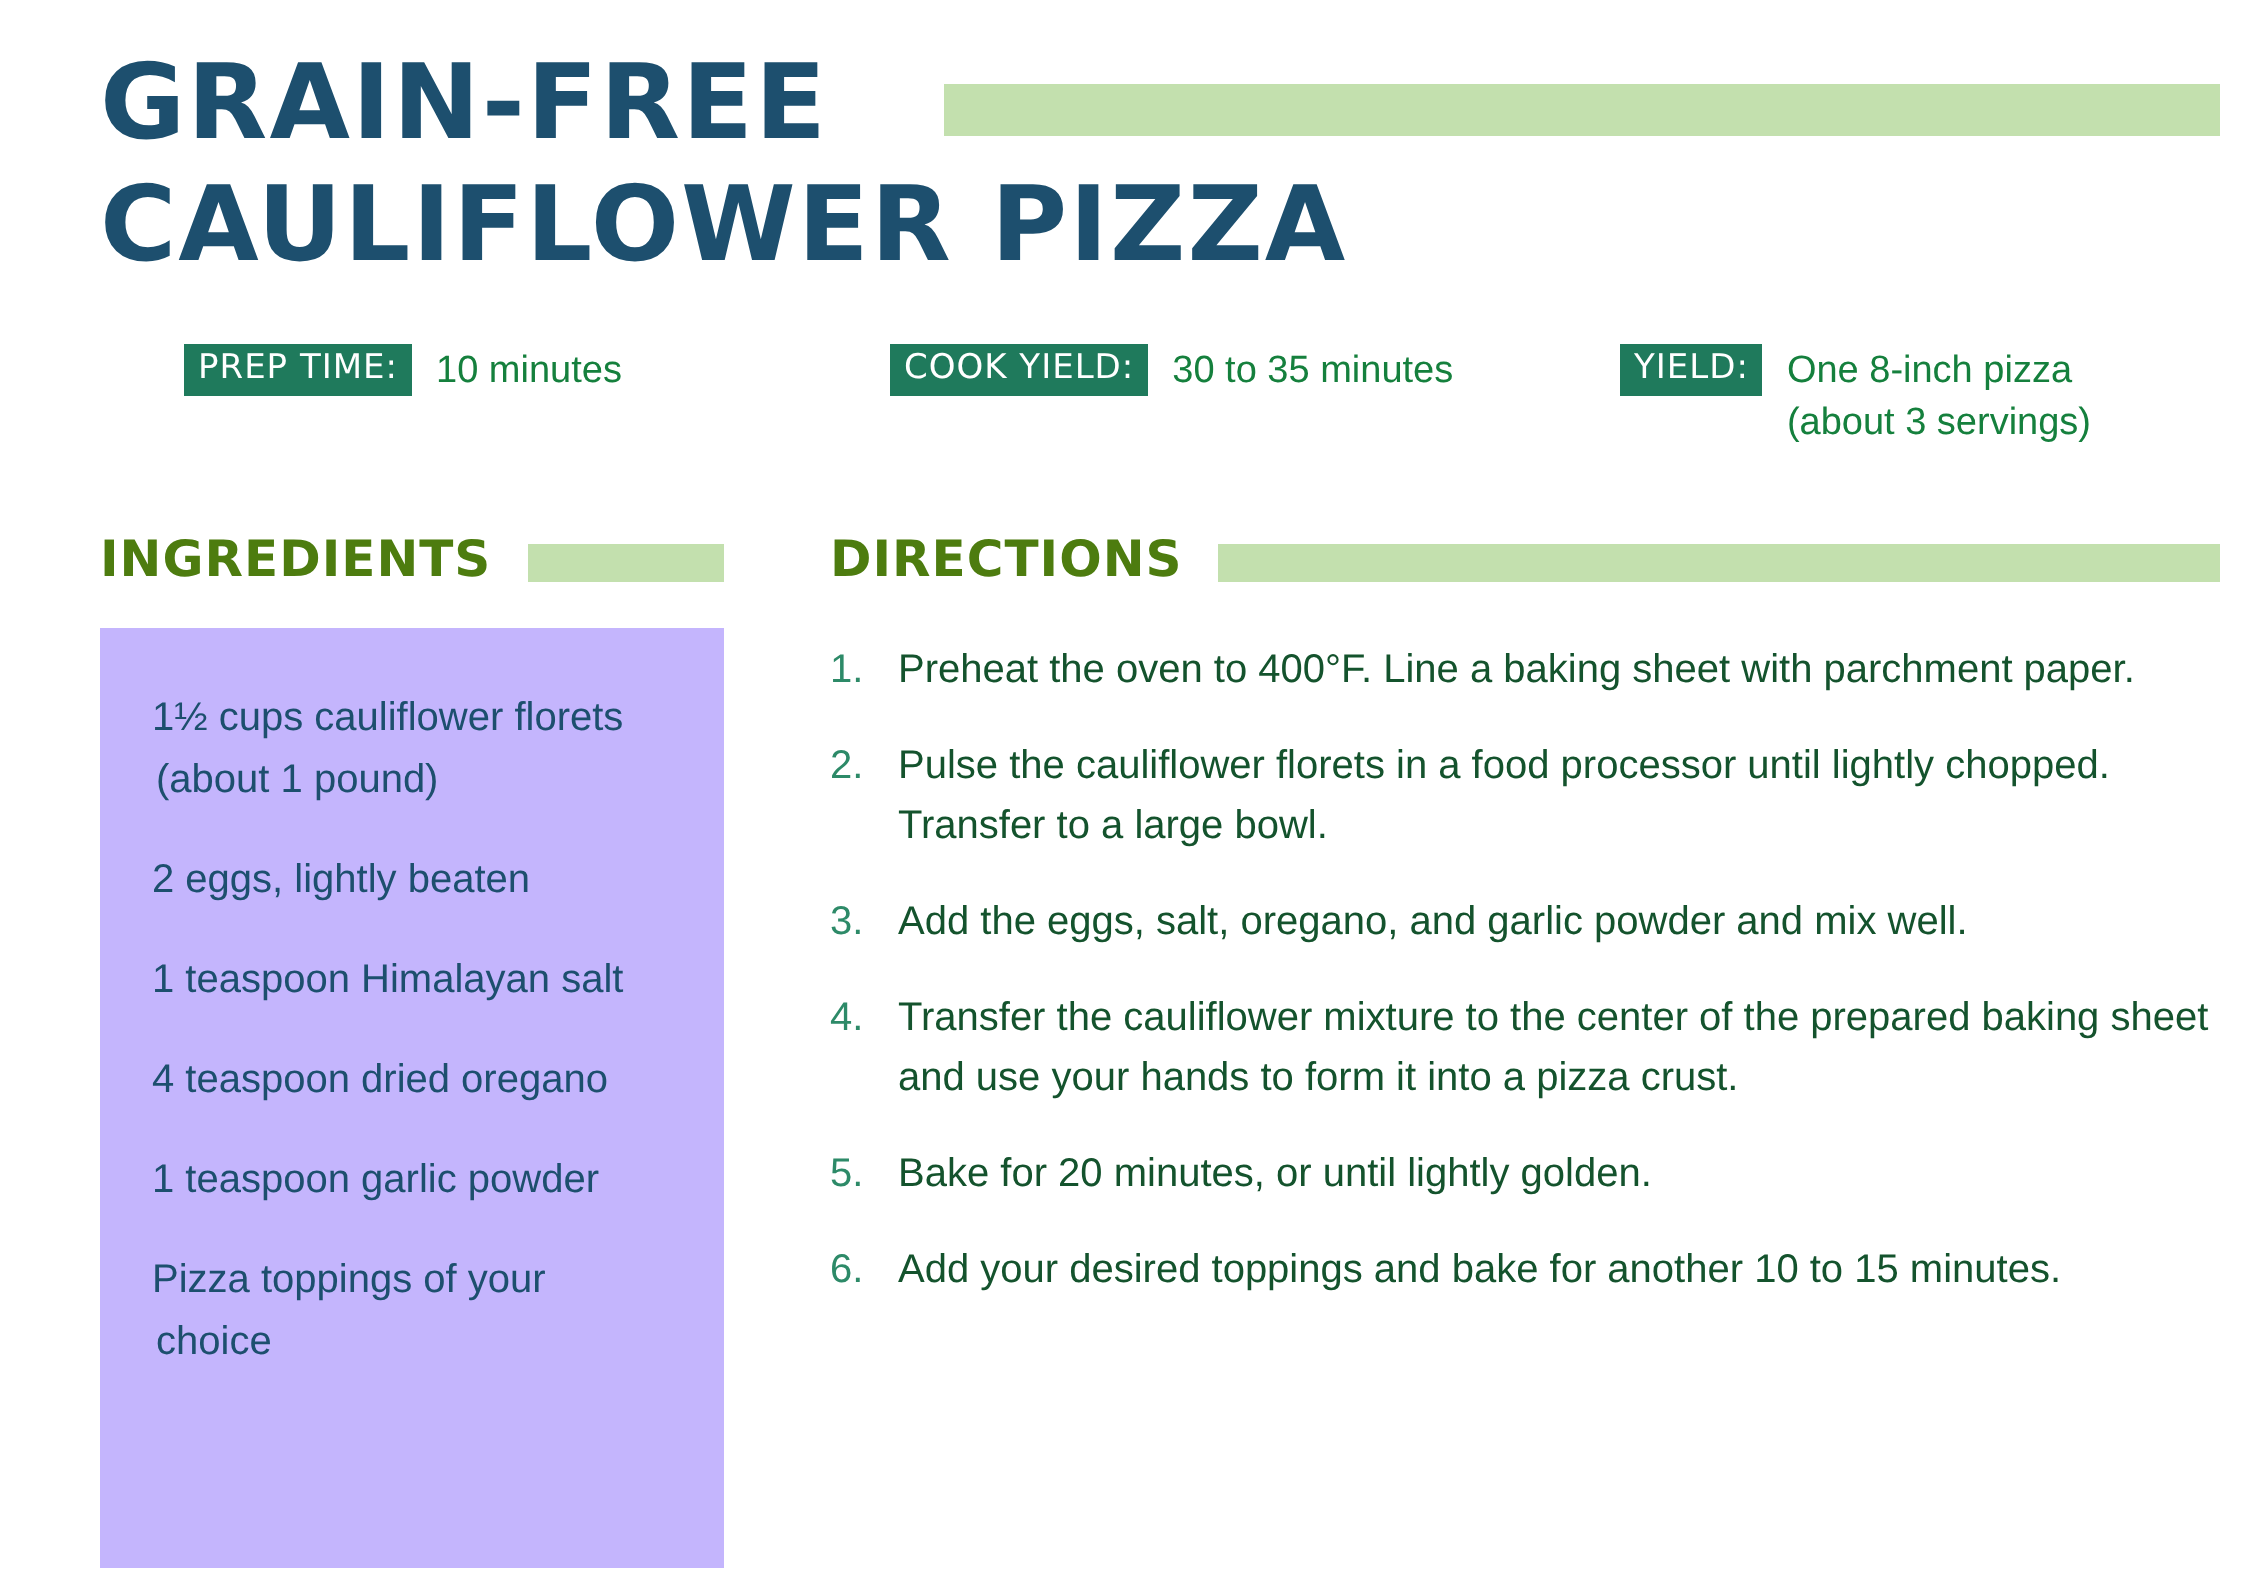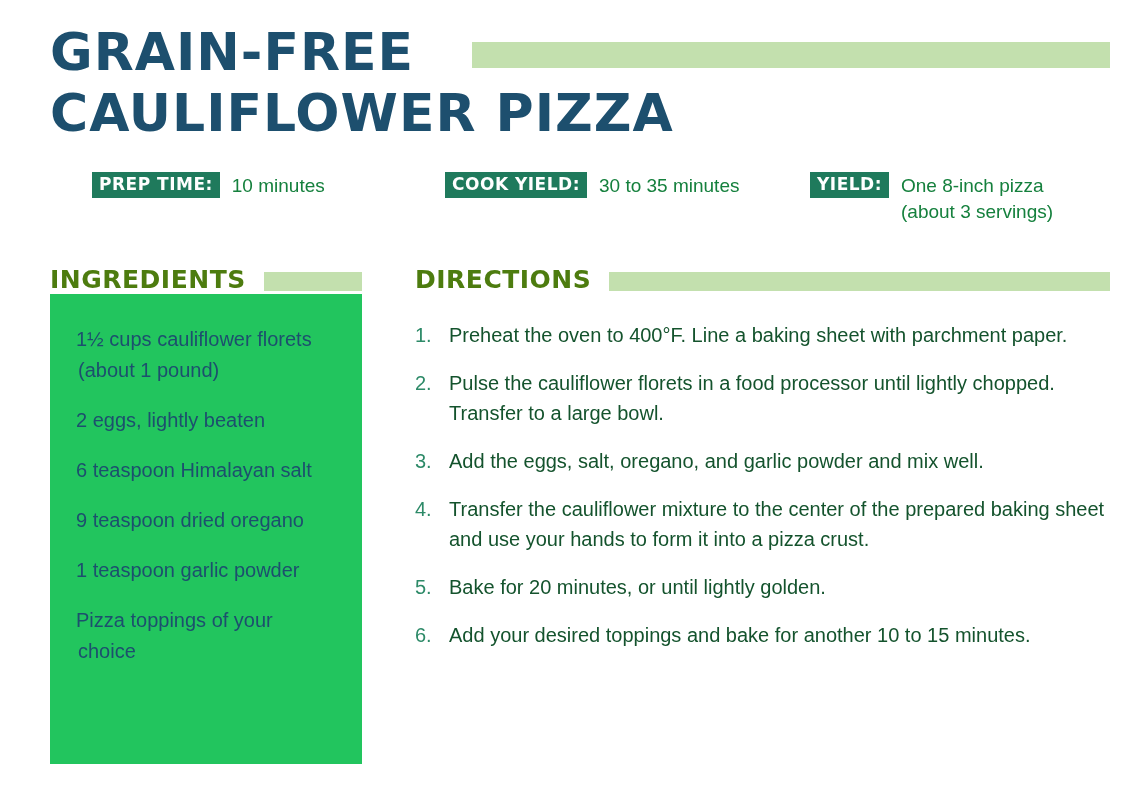--- a/index.html
+++ b/index.html
@@ -63,21 +63,21 @@
     align-items: flex-start;
   }
   .meta-item.prep  { left: 42px;  top: 0; }
   .meta-item.cook  { left: 395px; top: 0; }
   .meta-item.yield { left: 760px; top: 0; }
 
   .meta-label {
     background: #1f7a5c;
     color: #ffffff;
     font-family: "DejaVu Sans", sans-serif;
-    font-weight: bold;
+    font-weight: normal;
     font-size: 17px;
     letter-spacing: 0.5px;
     padding: 2px 7px 3px 7px;
     white-space: nowrap;
     line-height: 1.25;
   }
   .meta-value {
     color: #15803d;
     font-size: 19px;
     margin-left: 12px;
@@ -108,21 +108,22 @@
   }
 
   
   .ingredients-col {
     position: absolute;
     left: 50px;
     top: 265px;
     width: 312px;
   }
   .ingredients-box {
-    background: #22c55e;
+    margin-top: 20px;
+    background: #c4b5fd;
     padding: 30px 26px 40px 26px;
     box-sizing: border-box;
     min-height: 470px;
   }
   .ingredient {
     color: #1d4f6e;
     font-size: 20px;
     line-height: 1.55;
     margin-bottom: 19px;
     padding-left: 2px;
@@ -194,22 +195,22 @@
   </div>
 
   <div class="ingredients-col">
     <div class="section-head">
       <div class="h-text">INGREDIENTS</div>
       <div class="h-bar"></div>
     </div>
     <div class="ingredients-box">
       <div class="ingredient">1½ cups cauliflower florets (about 1 pound)</div>
       <div class="ingredient">2 eggs, lightly beaten</div>
-      <div class="ingredient">6 teaspoon Himalayan salt</div>
-      <div class="ingredient">9 teaspoon dried oregano</div>
+      <div class="ingredient">1 teaspoon Himalayan salt</div>
+      <div class="ingredient">4 teaspoon dried oregano</div>
       <div class="ingredient">1 teaspoon garlic powder</div>
       <div class="ingredient">Pizza toppings of your choice</div>
     </div>
   </div>
 
   <div class="directions-col">
     <div class="section-head">
       <div class="h-text">DIRECTIONS</div>
       <div class="h-bar"></div>
     </div>

